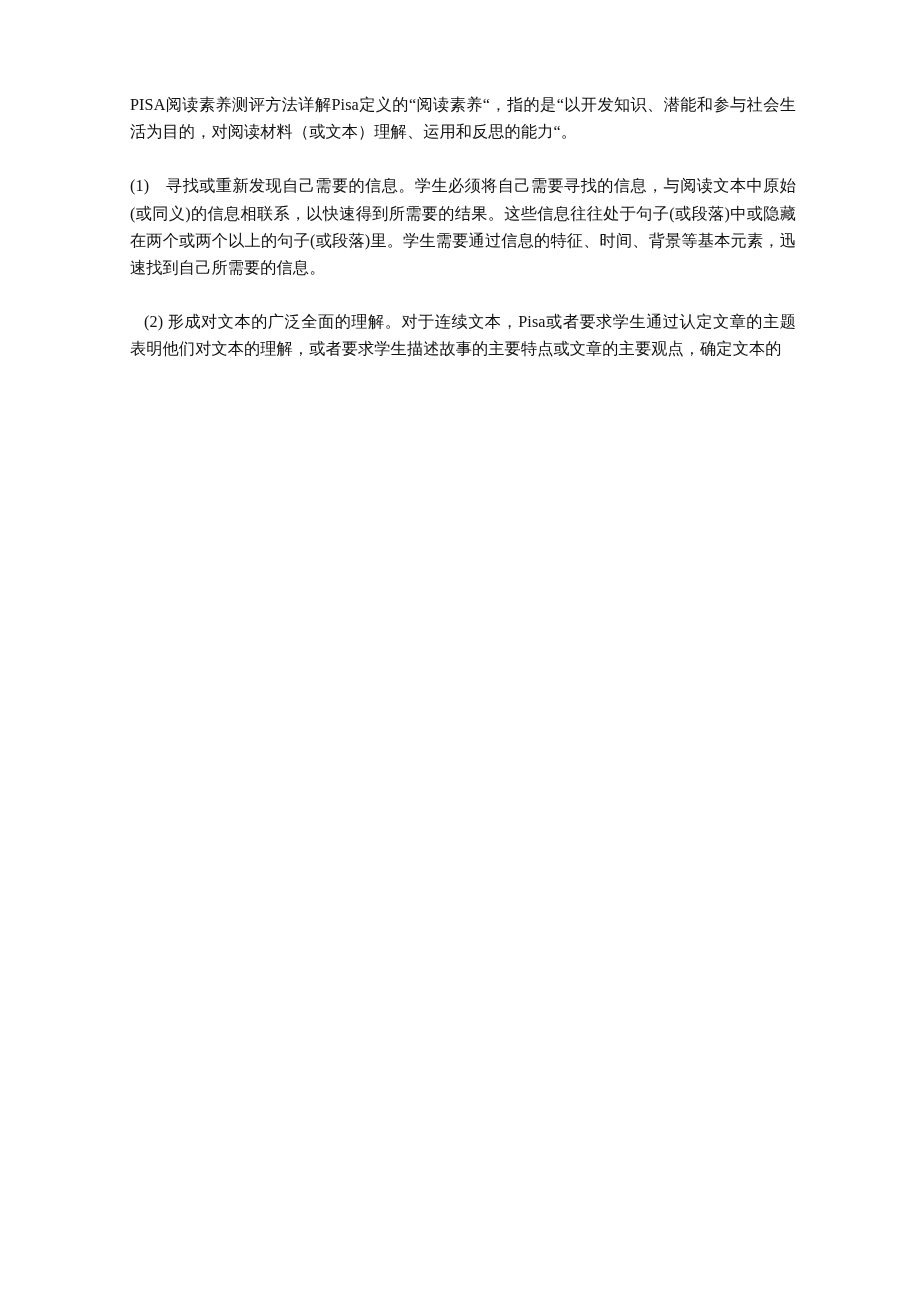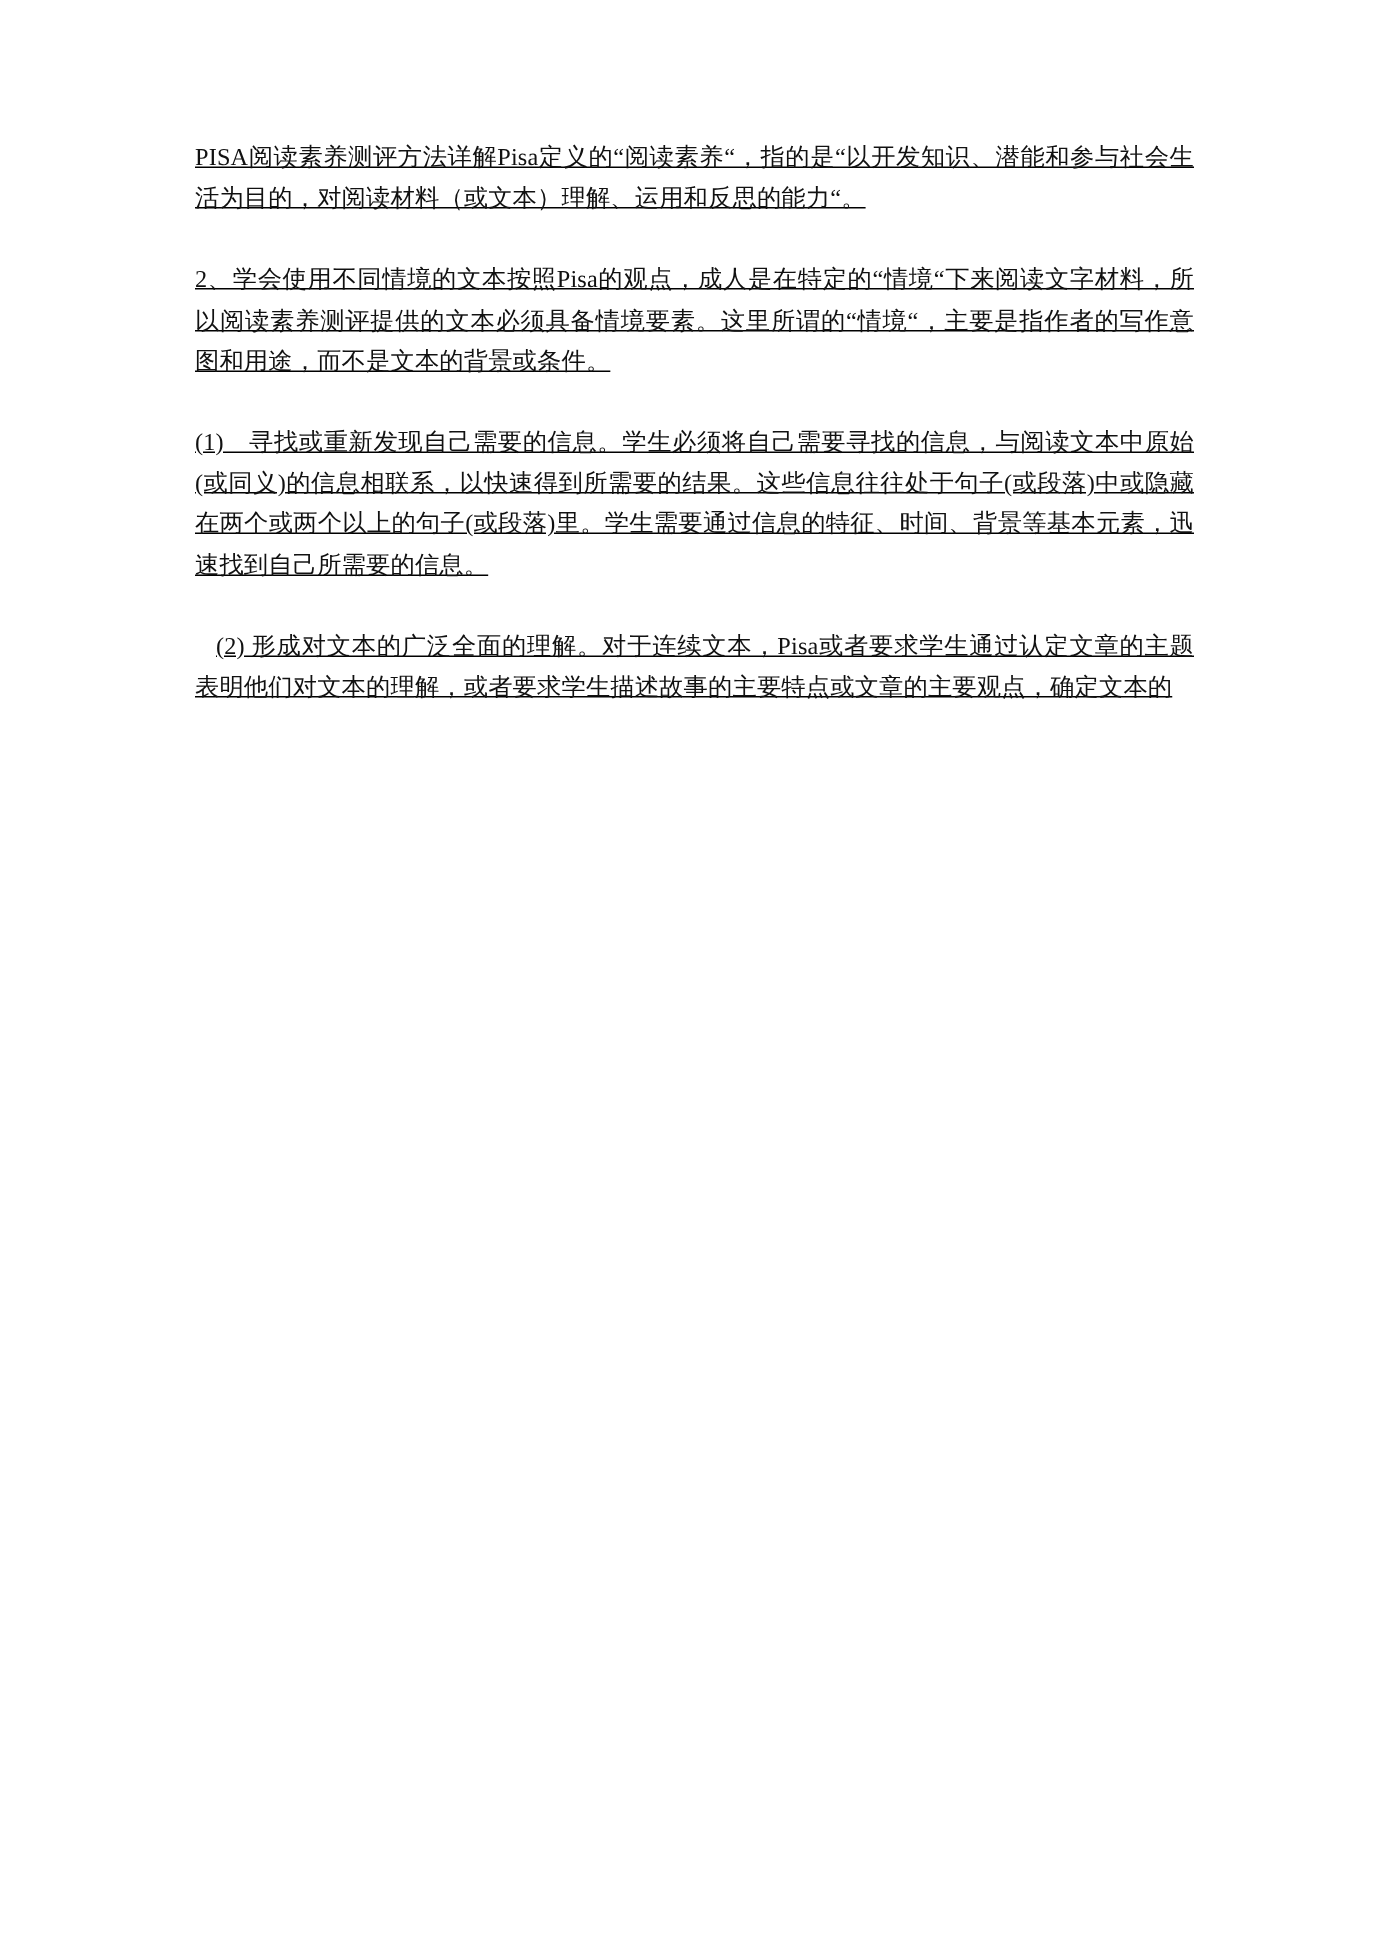--- a/index.html
+++ b/index.html
@@ -19,21 +19,20 @@
   .page {
     position: relative;
     box-sizing: border-box;
     width: 920px;
     height: 1302px;
     background: #ffffff;
     padding: 92px 125px 0 130px;
   }
   .doc-body {
     width: 666px;
-    text-decoration: underline;
   }
   .para {
     margin: 0 0 27px 0;
     font-size: 16.2px;
     line-height: 27.2px;
     text-align: justify;
     text-justify: inter-ideograph;
     letter-spacing: 0.1px;
     word-break: break-all;
     color: #111111;
@@ -54,21 +53,20 @@
 <div class="page">
   <article class="doc-body">
 
     <p class="para indent-1">PISA阅读素养测评方法详解Pisa定义的“阅读素养“，指的是“以开发知识、潜能和参与社会生活为目的，对阅读材料（或文本）理解、运用和反思的能力“。</p>
 
 
 
 
 
 
-    <p class="para indent-1">2、学会使用不同情境的文本按照Pisa的观点，成人是在特定的“情境“下来阅读文字材料，所以阅读素养测评提供的文本必须具备情境要素。这里所谓的“情境“，主要是指作者的写作意图和用途，而不是文本的背景或条件。</p>
 
 
 
     <p class="para indent-1">(1)　寻找或重新发现自己需要的信息。学生必须将自己需要寻找的信息，与阅读文本中原始(或同义)的信息相联系，以快速得到所需要的结果。这些信息往往处于句子(或段落)中或隐藏在两个或两个以上的句子(或段落)里。学生需要通过信息的特征、时间、背景等基本元素，迅速找到自己所需要的信息。</p>
 
     <p class="para indent-2">(2) 形成对文本的广泛全面的理解。对于连续文本，Pisa或者要求学生通过认定文章的主题表明他们对文本的理解，或者要求学生描述故事的主要特点或文章的主要观点，确定文本的</p>
 
   </article>
 </div>
 

